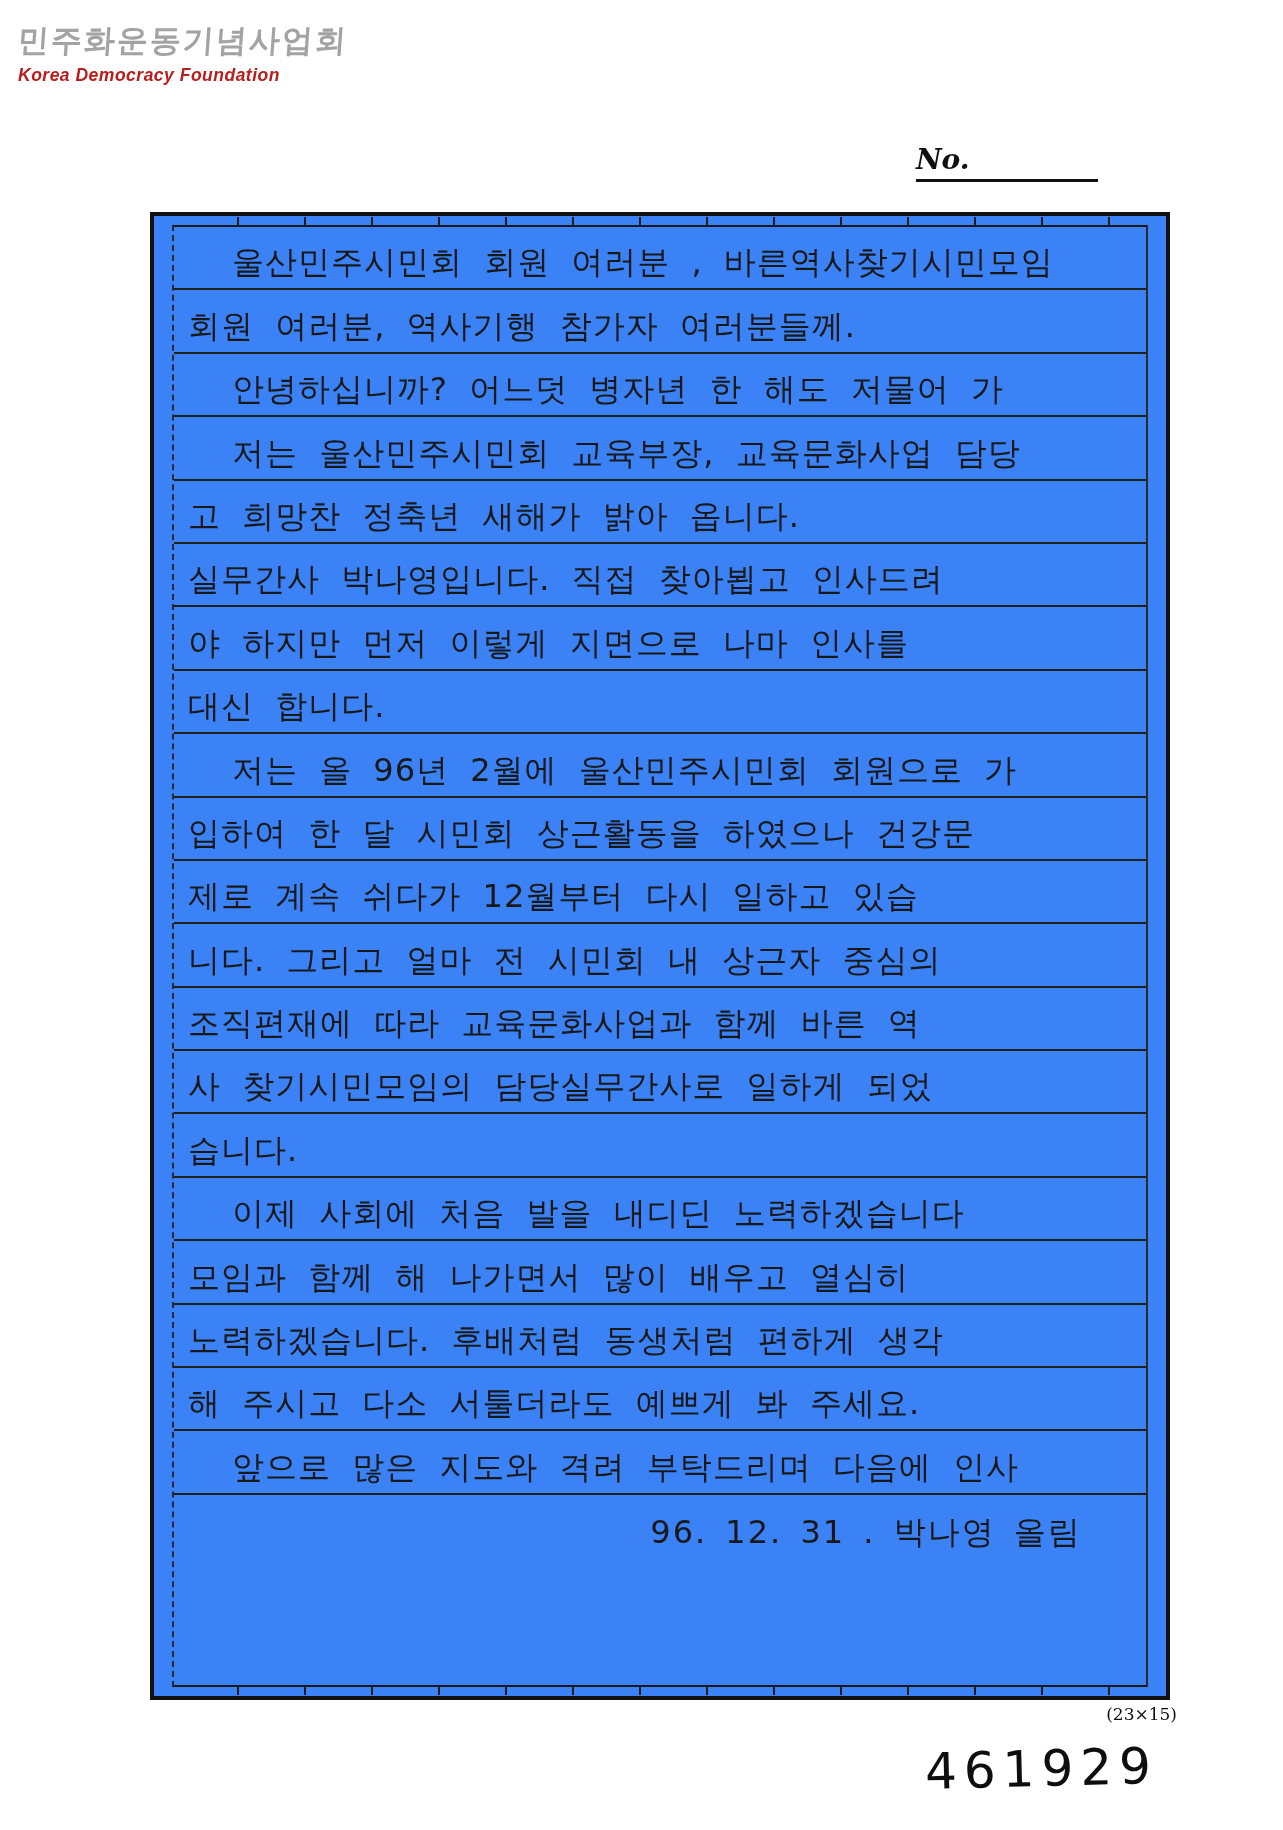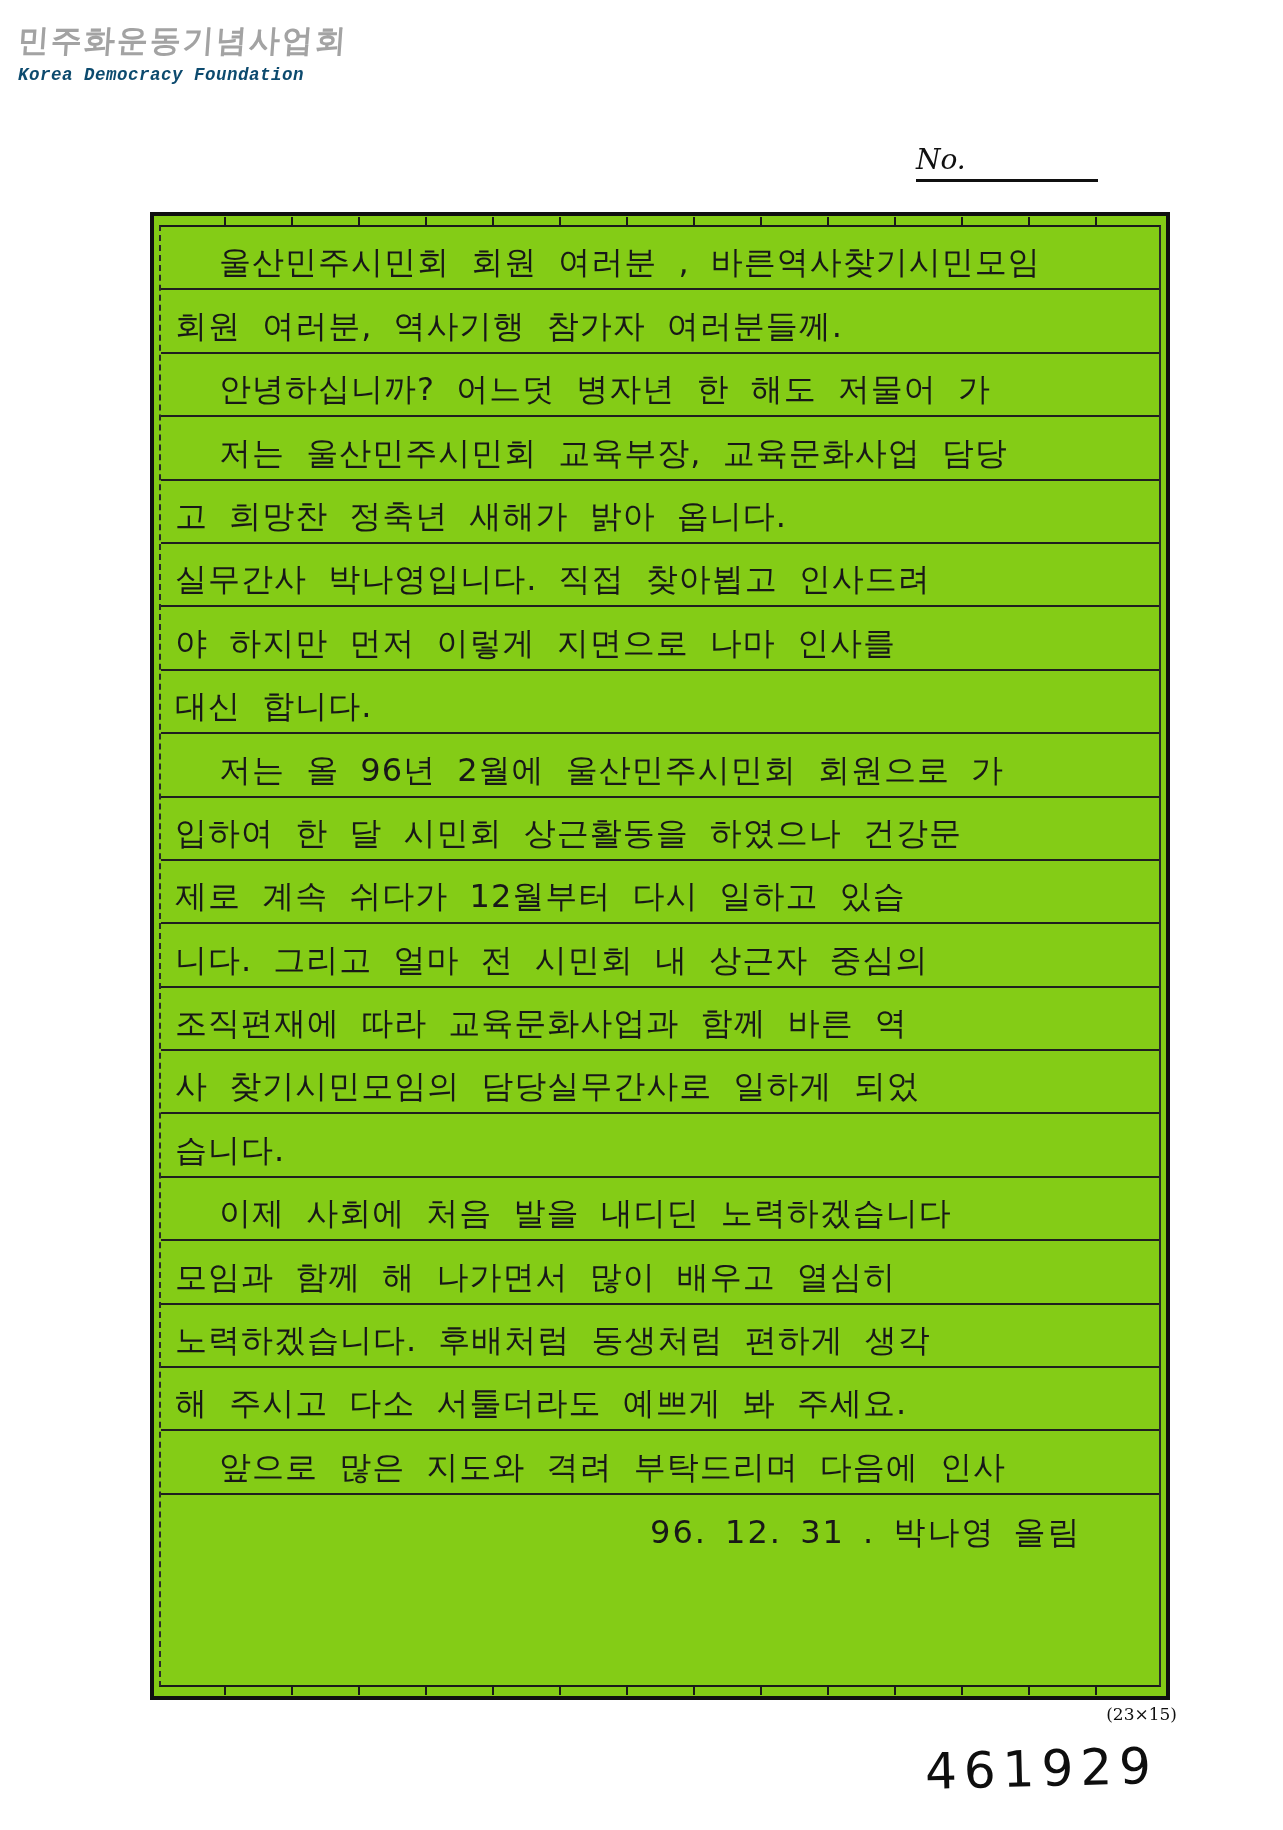--- a/index.html
+++ b/index.html
@@ -17,50 +17,50 @@
   .logo-ko {
     font-family: "DejaVu Serif", "Liberation Serif", serif;
     font-weight: bold;
     font-size: 31px;
     letter-spacing: 2px;
     color: #a3a3a3;
     transform: skewX(-4deg);
   }
   .logo-en {
     margin-top: 3px;
-    font-family: Liberation Mono, monospace;
+    font-family: Liberation Sans, sans-serif;
     font-weight: bold;
     font-style: italic;
     font-size: 17.5px;
     letter-spacing: 0.5px;
-    color: #0c4a6e;
+    color: #b91c1c;
   }
 
   
   .no-field {
     position: absolute; left: 916px; top: 143px; width: 182px;
     border-bottom: 3px solid #101010;
     padding-bottom: 3px;
   }
   .no-label {
     font-family: "DejaVu Serif", "Liberation Serif", serif;
     font-style: italic;
-    font-weight: normal;
+    font-weight: bold;
     font-size: 28px;
     color: #101010;
   }
 
   
   .sheet {
     position: absolute; left: 150px; top: 212px;
     width: 1020px; height: 1488px;
     border: 4px solid #101010;
-    background: #84cc16;
+    background: #3b82f6;
     display: flex; flex-direction: column;
-    padding: 1px 5px;
+    padding: 1px 18px;
   }
   .tick-strip {
     flex: 0 0 8px;
     background: repeating-linear-gradient(90deg,
       transparent 0px, transparent 65px, #1a1a1a 65px, #1a1a1a 67px);
   }
   .inner {
     flex: 1 1 auto;
     border-top: 2px solid #1a1a1a;
     border-bottom: 2px solid #1a1a1a;

